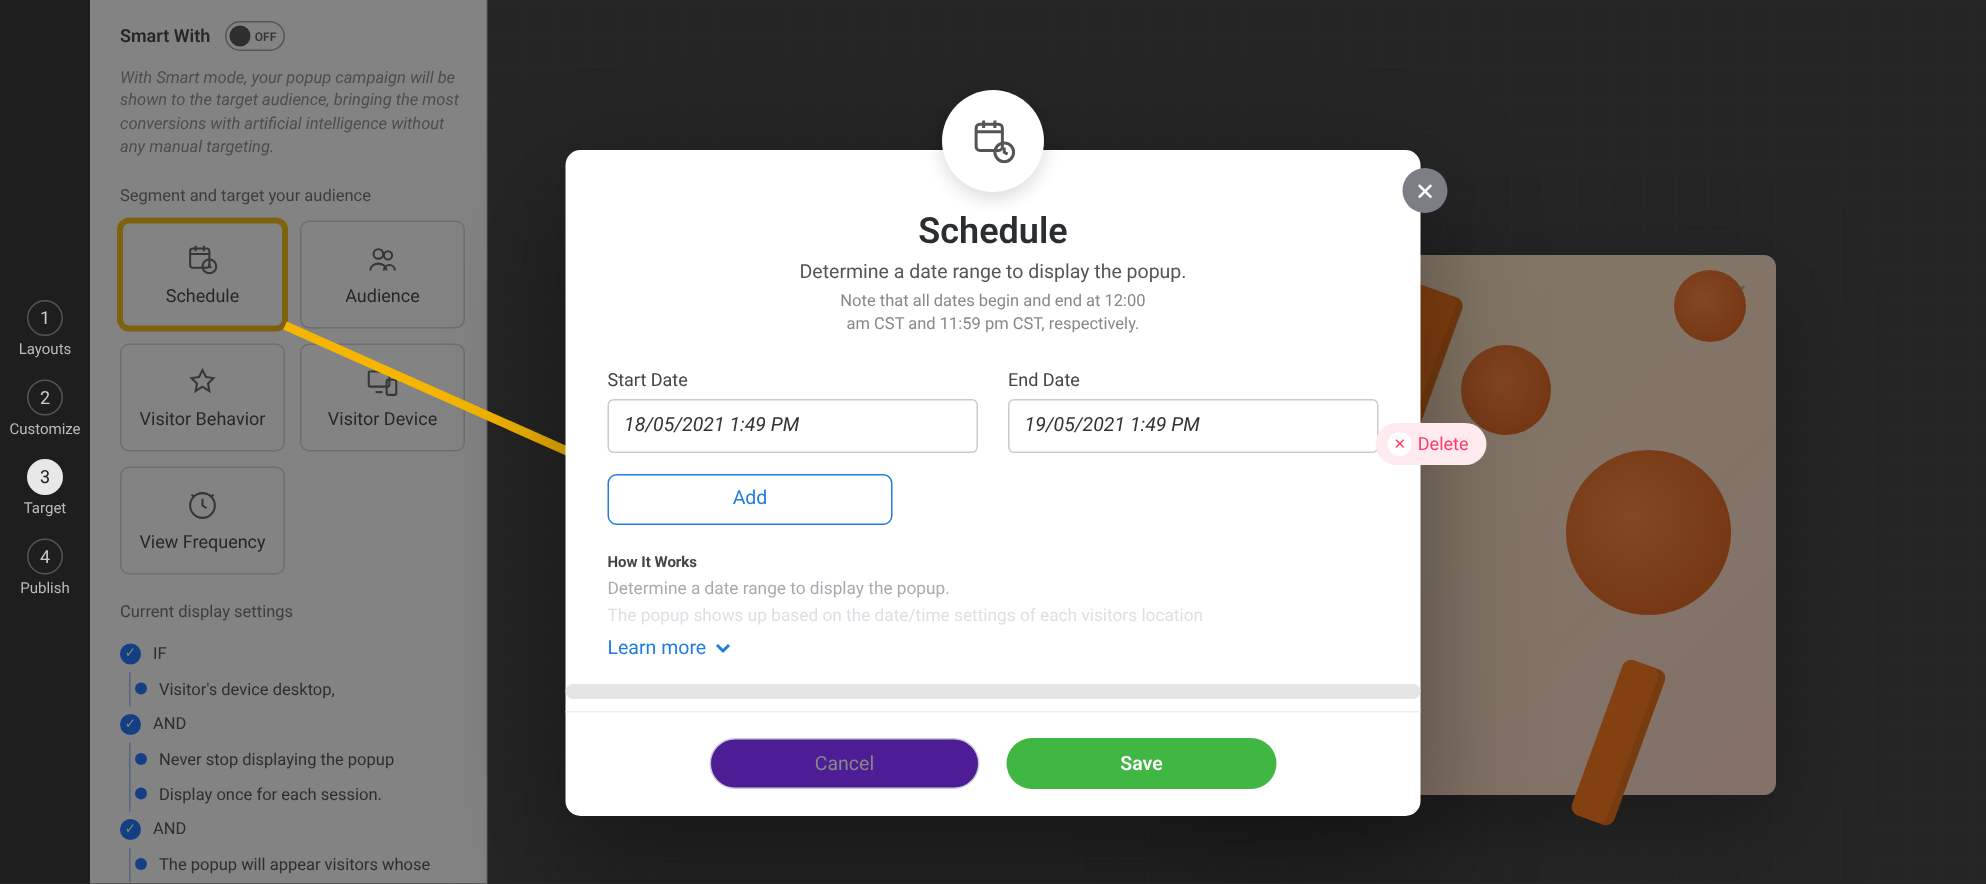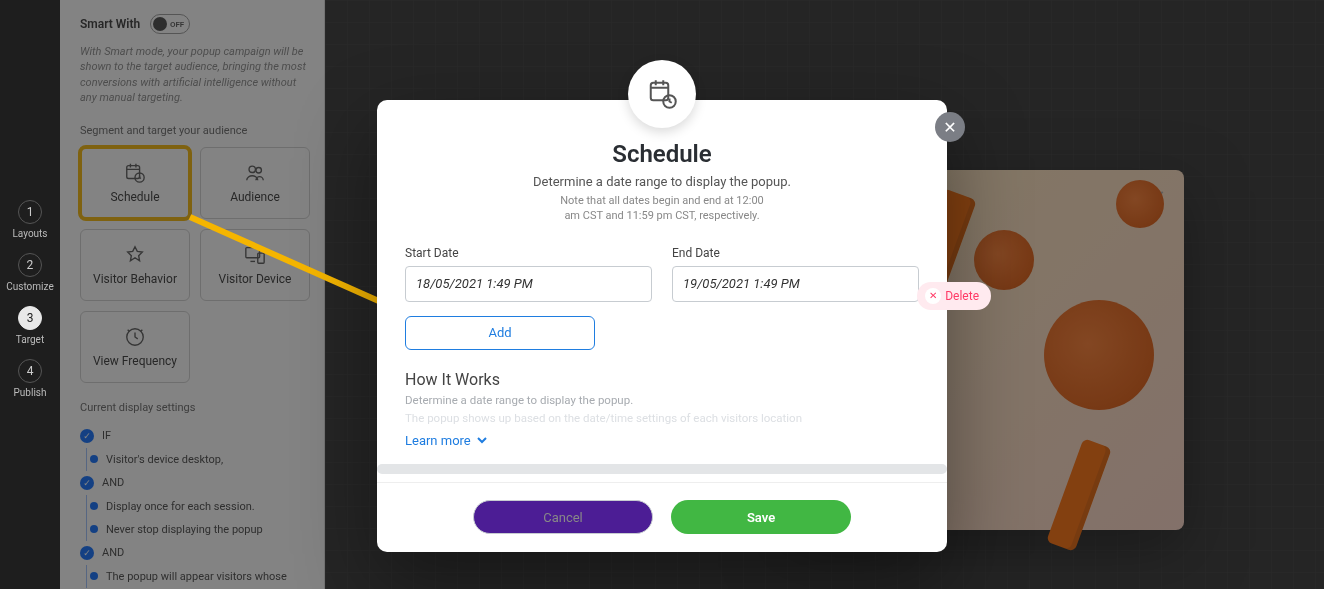--- a/index.html
+++ b/index.html
@@ -137,21 +137,21 @@
   .delete-btn::before{
     content:"✕"; position:absolute; left:8px; top:50%; transform:translateY(-50%);
     width:16px; height:16px; border-radius:50%; background:#fff; color:#ff3a66;
     display:flex; align-items:center; justify-content:center; font-size:10px;
   }
   .add-btn{
     margin-top:14px; height:34px; width:190px; border:1px solid #1f7de0; color:#1f7de0;
     background:#fff; border-radius:6px; font-size:13px; cursor:pointer;
   }
   .hiw{ margin-top:20px; position:relative;}
-  .hiw h4{ font-size:16px; color:#444; font-weight:400;}
+  .hiw h4{ font-size:10px; color:#444; font-weight:700;}
   .hiw p{ font-size:11.5px; color:#a7abb0; margin-top:4px;}
   .hiw .fade{ color:#dcdfe3;}
   .learn{ display:flex; align-items:center; gap:6px; color:#1f7de0; font-size:13px; margin-top:8px; cursor:pointer;}
   .learn svg{ width:10px; height:10px; stroke:#1f7de0; stroke-width:2; fill:none;}
   .scrollbar{
     height:10px; background:#e3e5e7; border-radius:6px; margin:16px -28px -2px;
   }
   .modal-footer{
     height:70px; display:flex; align-items:center; justify-content:center; gap:18px;
     border-top:1px solid #eee;
@@ -247,25 +247,25 @@
     <div class="item line">
         <span class="dotsm"></span>
         <span>Visitor's device desktop,</span>
       </div>
     <div class="item">
         <span class="dot">✓</span>
         <span>AND</span>
       </div>
     <div class="item line">
         <span class="dotsm"></span>
-        <span>Display once for each session.</span>
+        <span>Never stop displaying the popup</span>
       </div>
     <div class="item line">
         <span class="dotsm"></span>
-        <span>Never stop displaying the popup</span>
+        <span>Display once for each session.</span>
       </div>
     <div class="item">
         <span class="dot">✓</span>
         <span>AND</span>
       </div>
     <div class="item line">
         <span class="dotsm"></span>
         <span>The popup will appear visitors whose</span>
       </div>
   </div>

